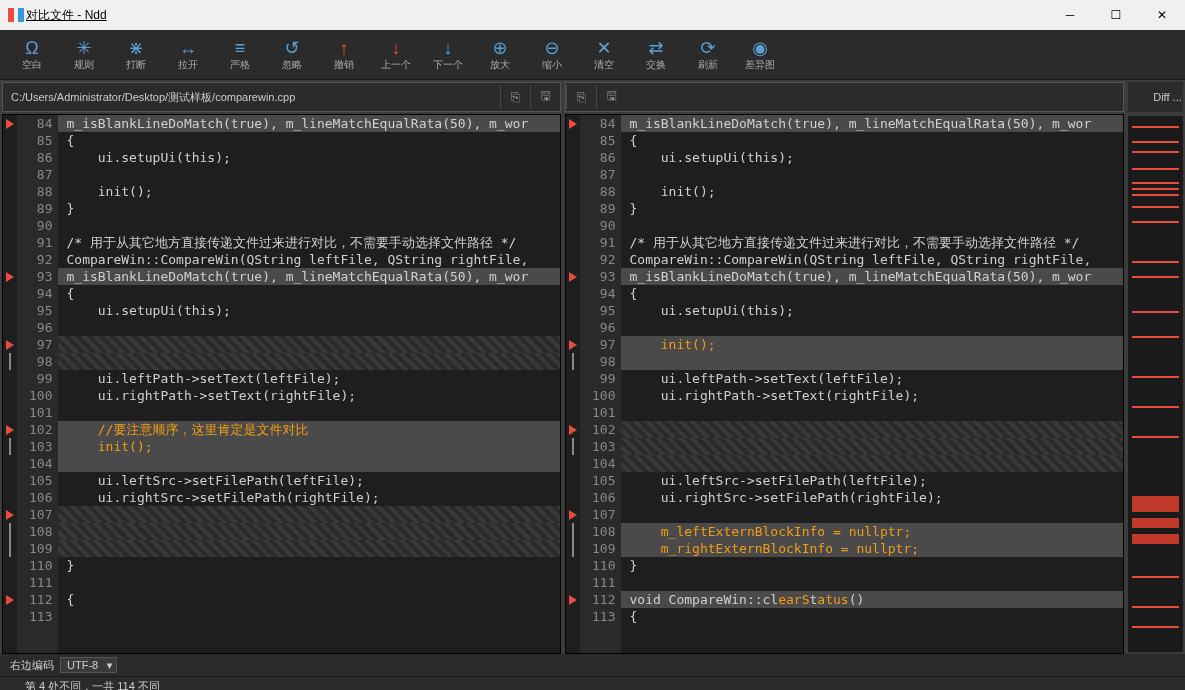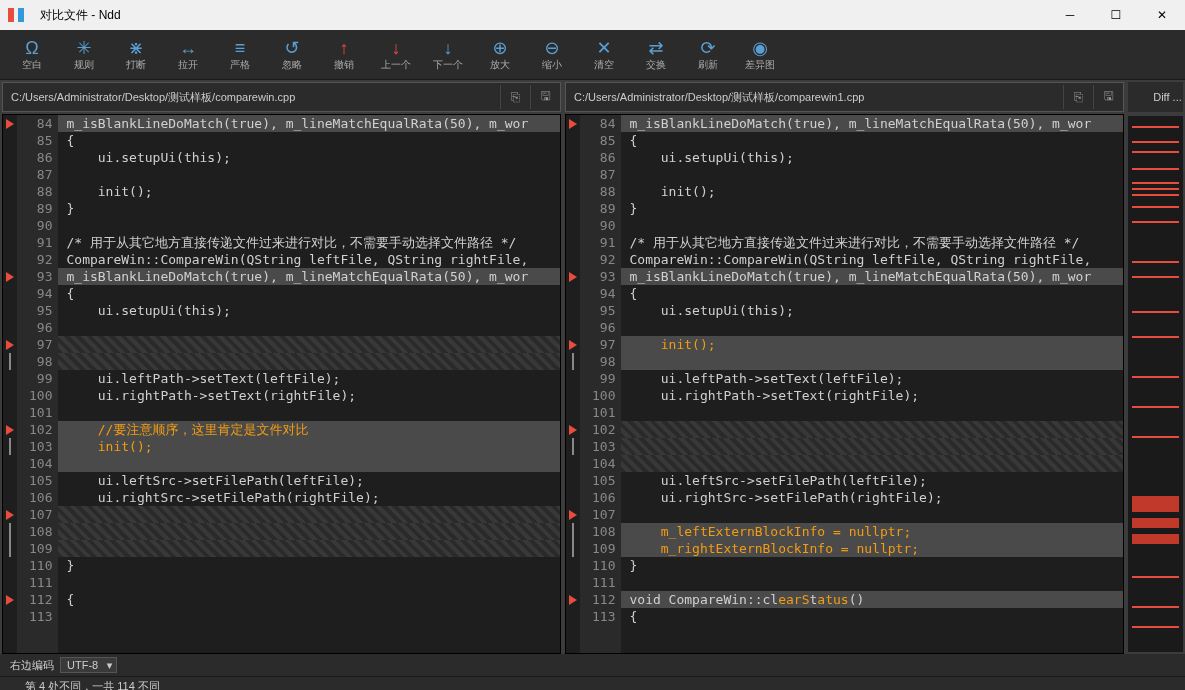--- a/index.html
+++ b/index.html
@@ -14,21 +14,21 @@
 }
 .title-bar {
   background: #f0f0f0;
   color: #000;
   height: 30px;
   display: flex;
   align-items: center;
   justify-content: space-between;
   padding-left: 8px;
 }
-.title-left { display: flex; align-items: flex-start; gap: 16px; }
+.title-left { display: flex; align-items: flex-start; gap: 2px; text-decoration: underline; }
 .title-icon { width: 16px; height: 16px; position: relative; }
 .title-icon::before { content: ''; position: absolute; width: 6px; height: 14px; background: #e74c3c; left: 0; top: 1px; }
 .title-icon::after { content: ''; position: absolute; width: 6px; height: 14px; background: #3498db; right: 0; top: 1px; }
 .win-controls { display: flex; }
 .win-btn { width: 46px; height: 30px; display: flex; align-items: center; justify-content: center; }
 .toolbar {
   background: #2b2b2b;
   height: 50px;
   display: flex;
   align-items: center;
@@ -221,21 +221,20 @@
     </div>
   </div>
 
 <div class="path-bar">
   <div class="path-section">
     <input class="path-input" value="C:/Users/Administrator/Desktop/测试样板/comparewin.cpp" style="">
     <div class="path-btn">⎘</div>
     <div class="path-btn">🖫</div>
   </div>
   <div class="path-section">
-    <input class="path-input" value="C:/Users/Administrator/Desktop/测试样板/comparewin1.cpp" style="">
     <div class="path-btn">⎘</div>
     <div class="path-btn">🖫</div>
   </div>
   <div class="diff-label">Diff ...</div>
 </div>
 
 <div class="main-area">
   <div class="editor-pane">
     <div class="marker-col" id="left-markers">
         <div class="marker red"></div>

